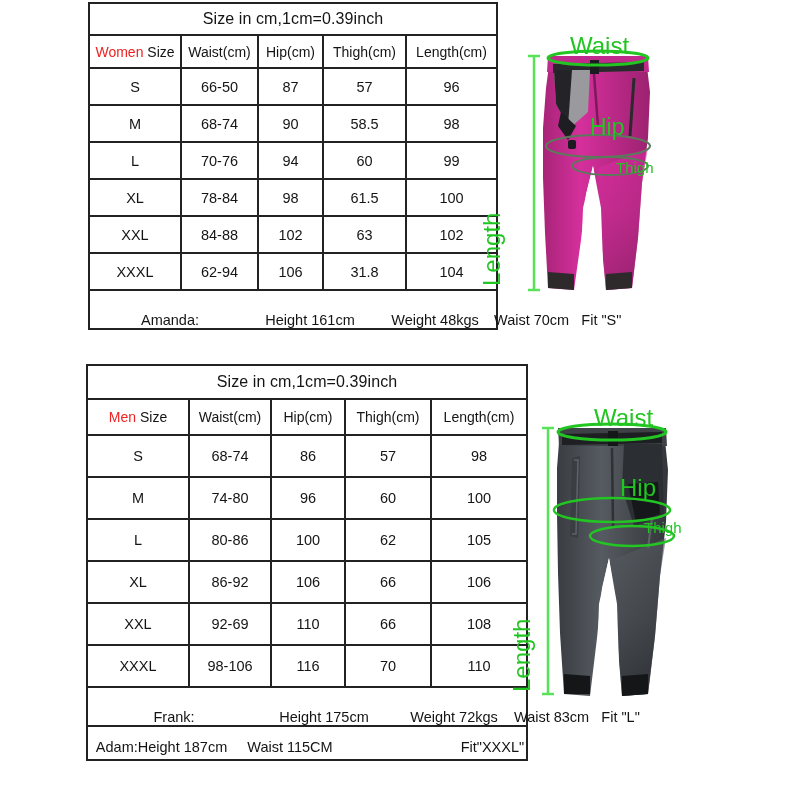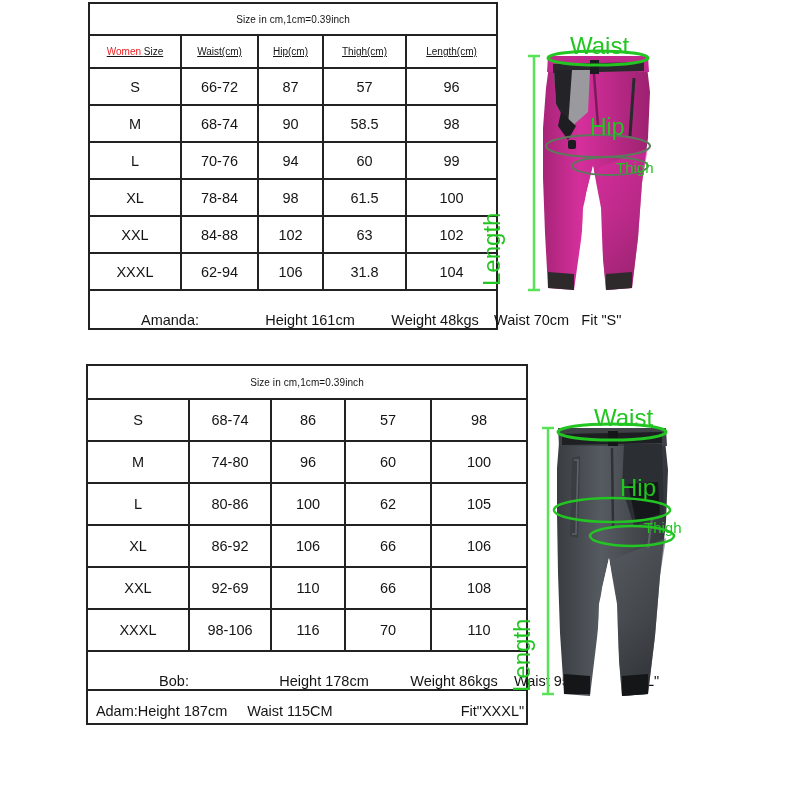--- a/index.html
+++ b/index.html
@@ -32,26 +32,25 @@
   .chart td {
     border: 2px solid #222222;
     text-align: center;
     vertical-align: middle;
     font-size: 14.5px;
     color: #141414;
     padding: 0;
     background: #fff;
   }
   .chart .title-cell {
-    font-size: 10px;
+    font-size: 16px;
     letter-spacing: 0.1px;
   }
   .chart .hdr td {
-    font-size: 10px;
-    text-decoration: underline;
+    font-size: 14px;
   }
   .gender {
     color: #ee2222;
   }
   .note-cell {
     text-align: left;
     padding-left: 6px !important;
     font-size: 14.2px;
     white-space: nowrap;
   }
@@ -149,21 +148,21 @@
       <tr class="hdr">
         <td><span class="gender">Women</span> <span>Size</span></td>
         <td>Waist(cm)</td>
         <td>Hip(cm)</td>
         <td>Thigh(cm)</td>
         <td>Length(cm)</td>
       </tr>
 
       <tr class="data">
         <td>S</td>
-        <td>66-72</td>
+        <td>66-50</td>
         <td>87</td>
         <td>57</td>
         <td>96</td>
       </tr>
       <tr class="data">
         <td>M</td>
         <td>68-74</td>
         <td>90</td>
         <td>58.5</td>
         <td>98</td>
@@ -256,20 +255,27 @@
       <col class="c0">
         <col class="c1">
         <col class="c2">
         <col class="c3">
         <col class="c4">
     </colgroup>
     <tbody>
       <tr class="title-row">
         <td class="title-cell" colspan="5">Size in cm,1cm=0.39inch</td>
       </tr>
+      <tr class="hdr">
+        <td><span class="gender">Men</span> <span>Size</span></td>
+        <td>Waist(cm)</td>
+        <td>Hip(cm)</td>
+        <td>Thigh(cm)</td>
+        <td>Length(cm)</td>
+      </tr>
 
       <tr class="data">
         <td>S</td>
         <td>68-74</td>
         <td>86</td>
         <td>57</td>
         <td>98</td>
       </tr>
       <tr class="data">
         <td>M</td>
@@ -301,21 +307,21 @@
       </tr>
       <tr class="data">
         <td>XXXL</td>
         <td>98-106</td>
         <td>116</td>
         <td>70</td>
         <td>110</td>
       </tr>
 
       <tr class="note">
-        <td class="note-cell m" colspan="5"><span class="seg n">Bob:</span><span class="seg h">Height 178cm</span><span class="seg wt">Weight 86kgs</span><span class="seg ws">Waist 95cm</span>&nbsp;&nbsp; <span class="seg f">Fit "XXL"</span></td>
+        <td class="note-cell m" colspan="5"><span class="seg n">Frank:</span><span class="seg h">Height 175cm</span><span class="seg wt">Weight 72kgs</span><span class="seg ws">Waist 83cm</span>&nbsp;&nbsp; <span class="seg f">Fit "L"</span></td>
       </tr>
       <tr class="note">
         <td class="note-cell m" colspan="5"><span>Adam:</span><span>Height 187cm</span><span class="seg" style="width:20px"></span><span>Waist 115CM</span><span class="seg" style="width:128px"></span><span>Fit"XXXL"</span></td>
       </tr>
     </tbody>
   </table>
 
   <div class="pants-fig" id="men-figure">
     <svg viewBox="0 0 240 320" xmlns="http://www.w3.org/2000/svg">
       <defs>

